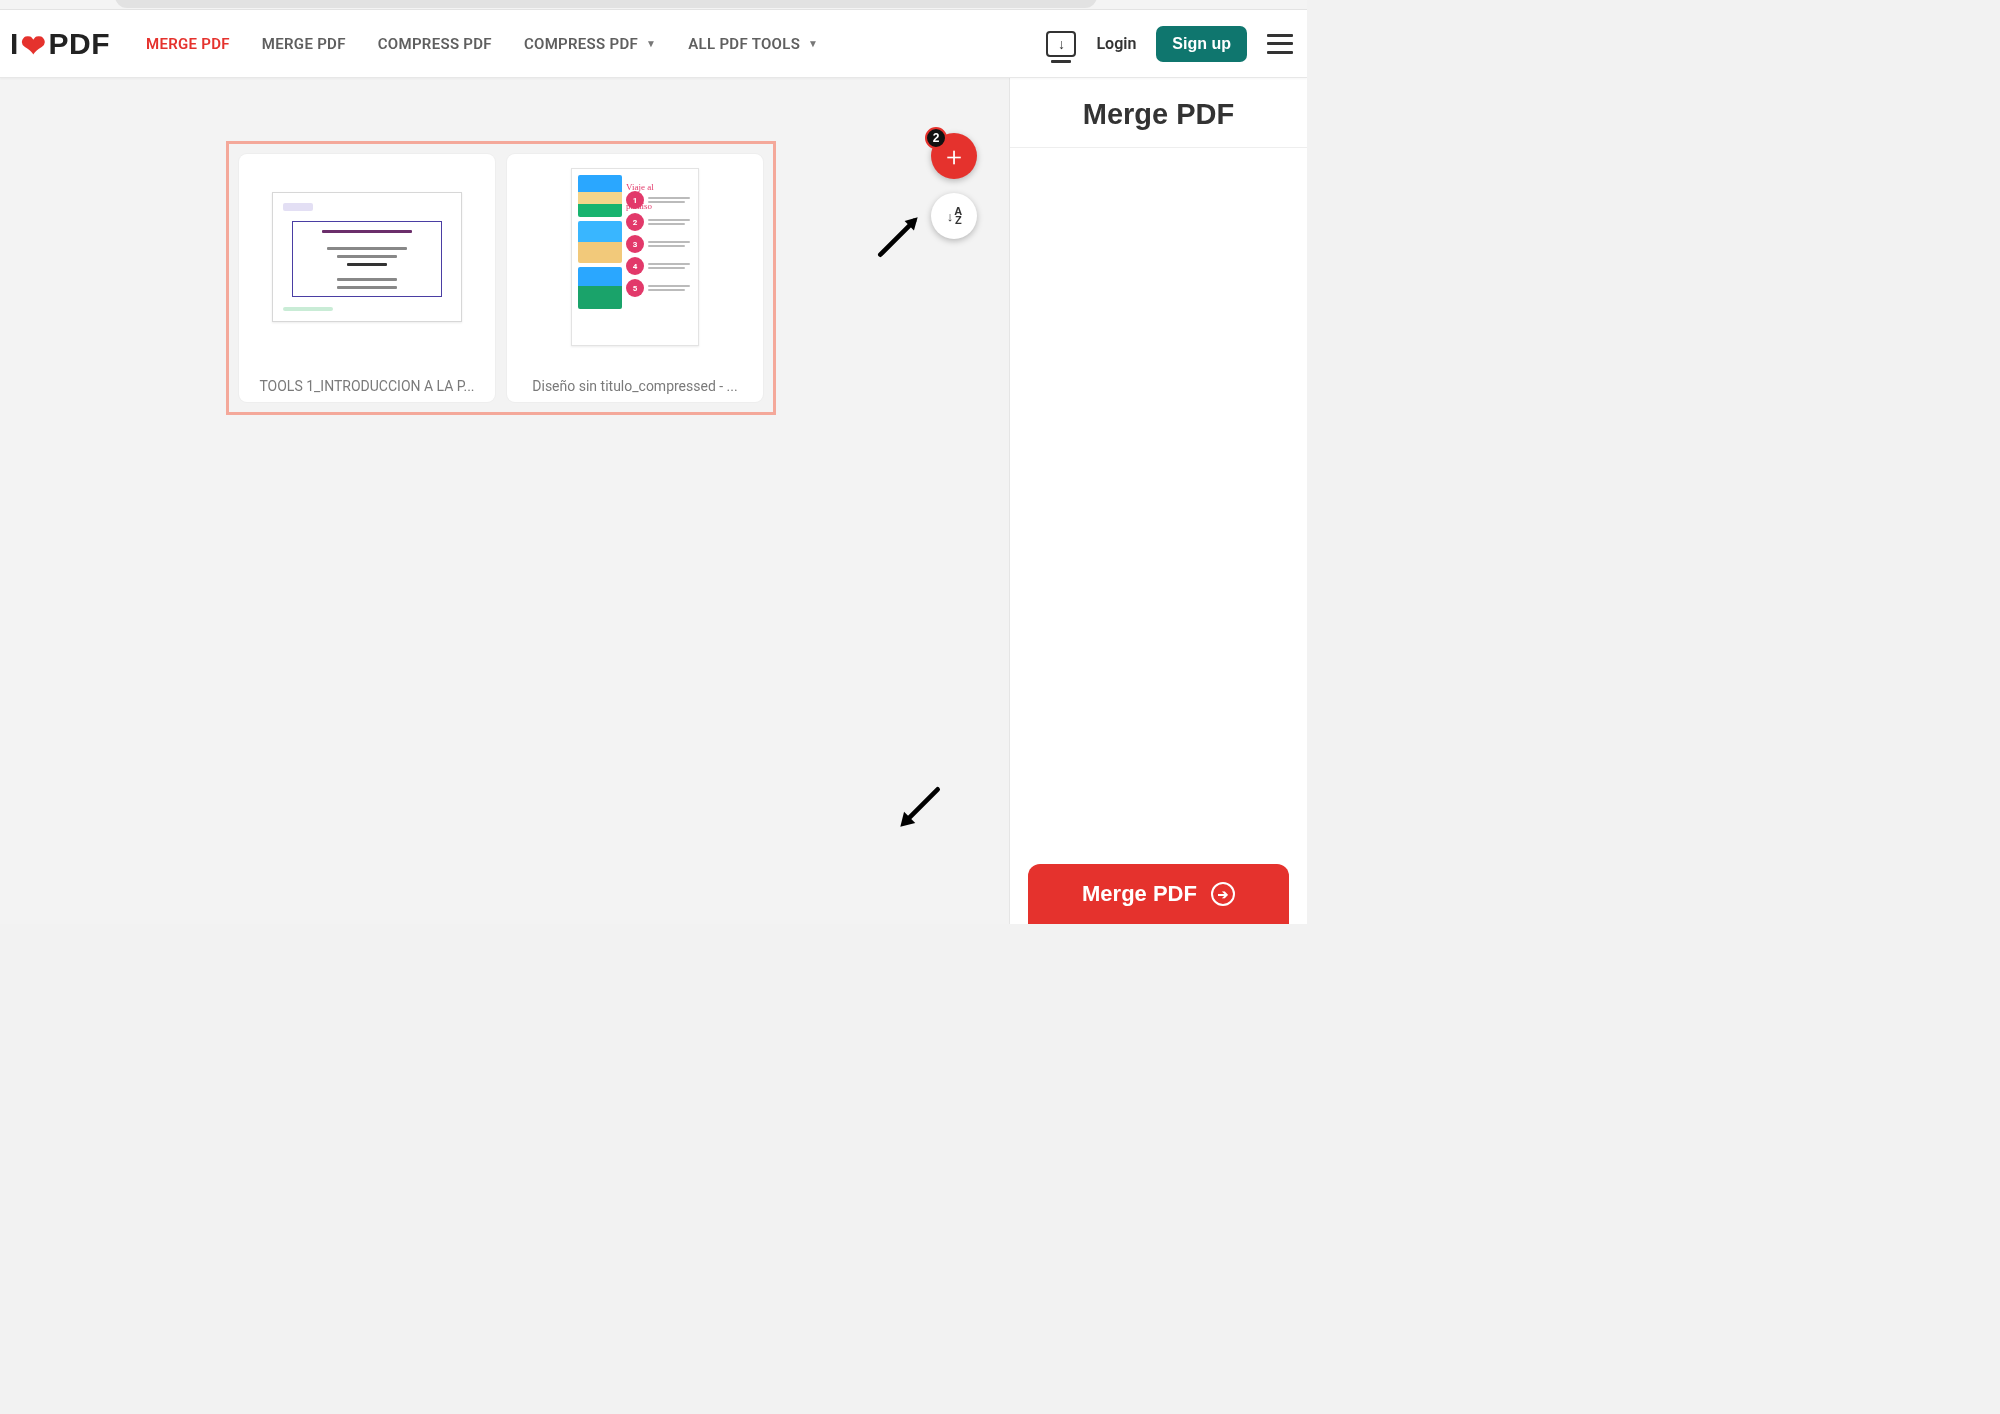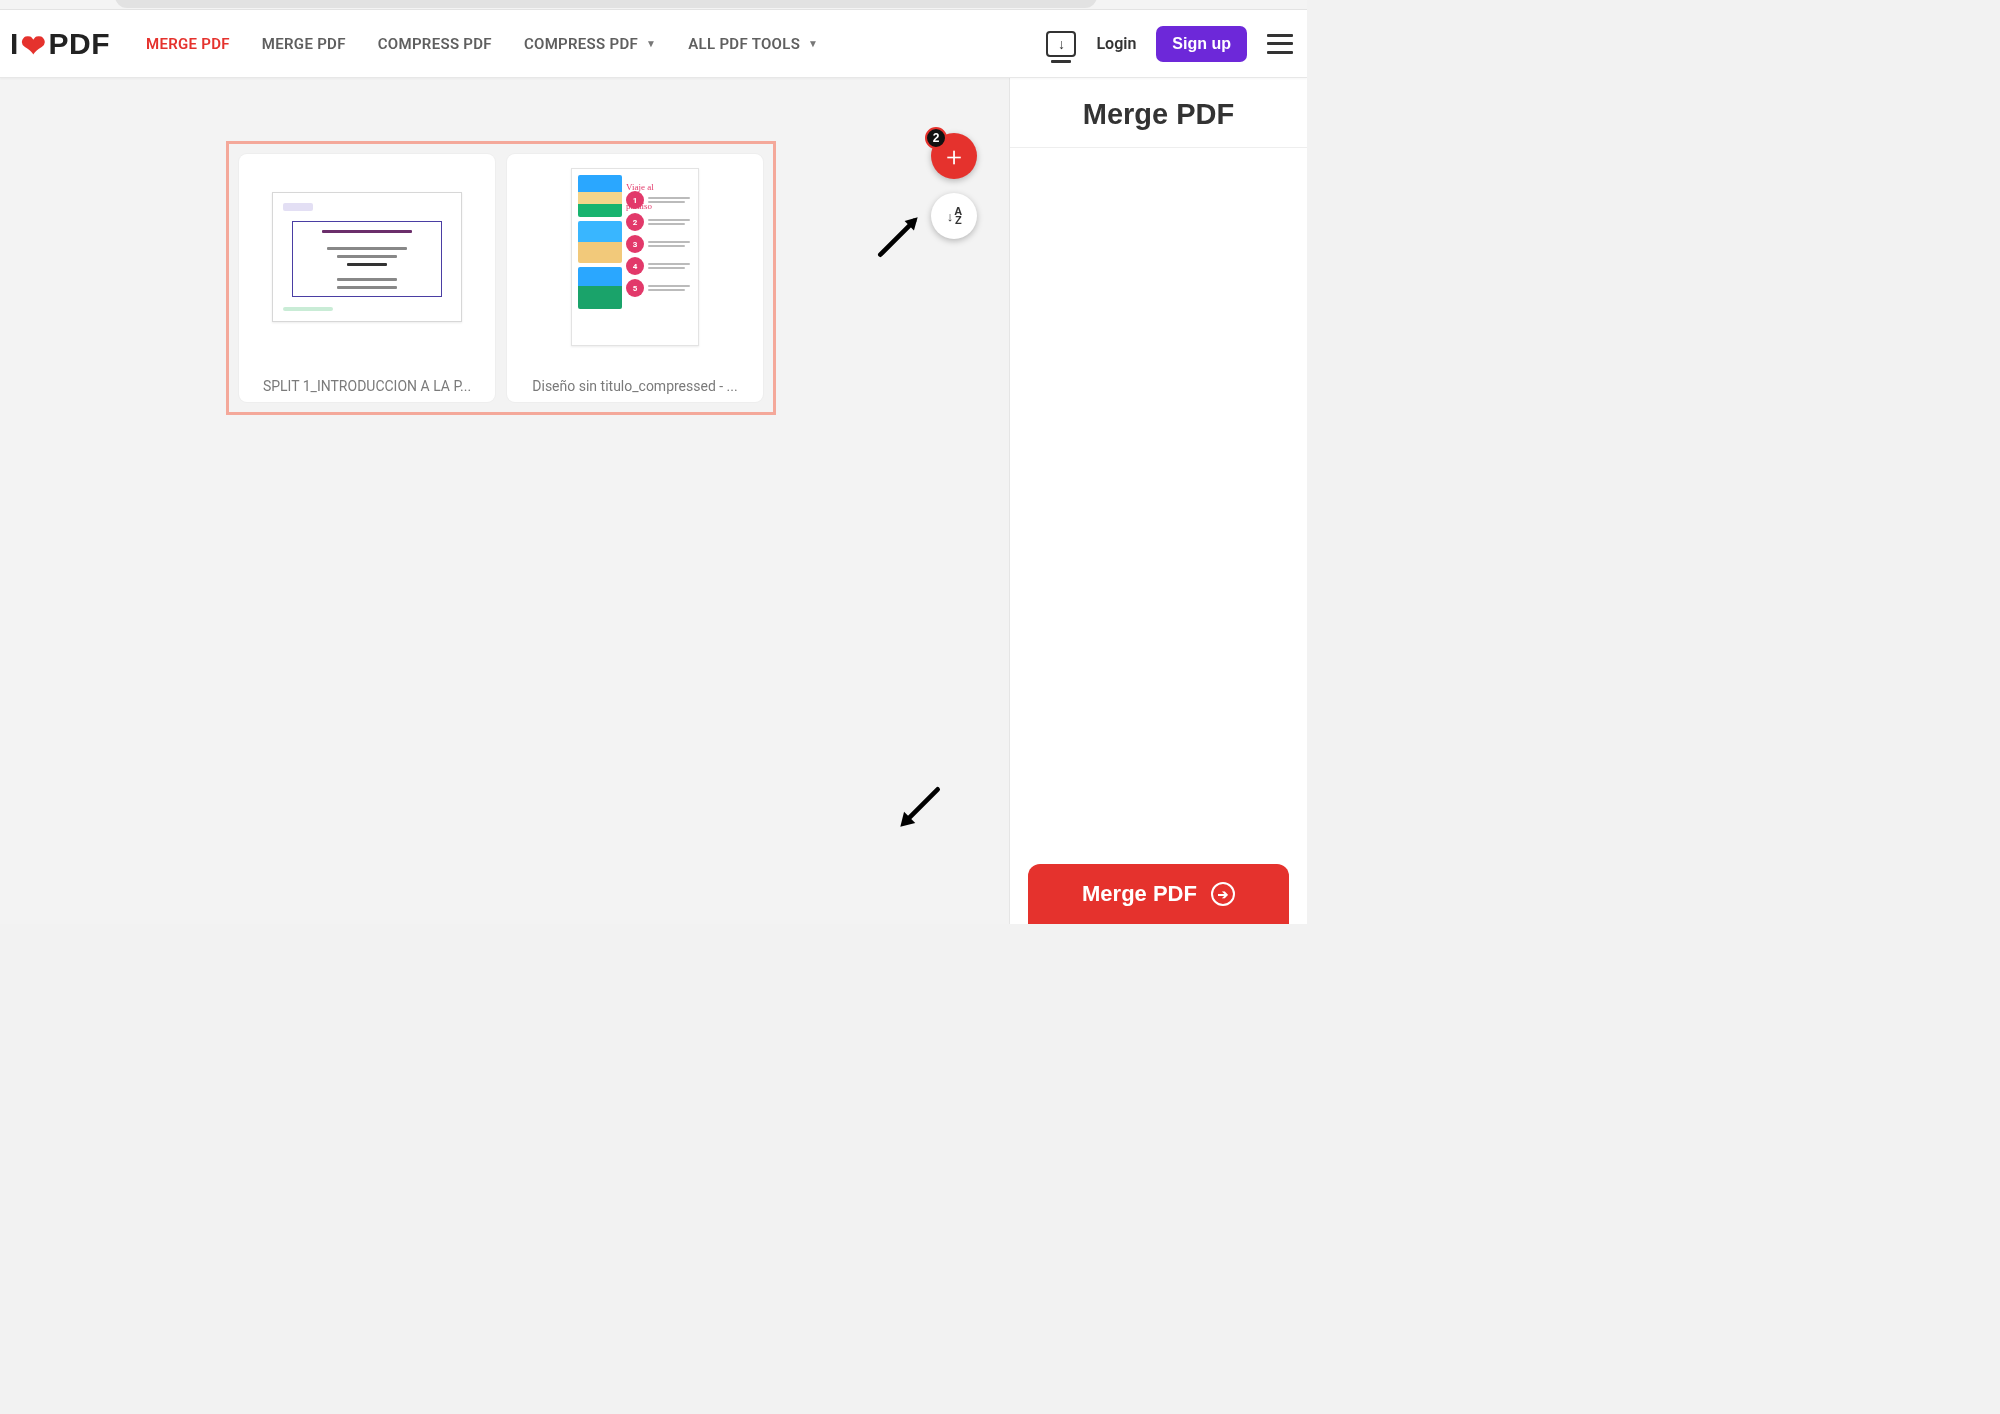--- a/index.html
+++ b/index.html
@@ -46,21 +46,21 @@
     .nav { display: flex; align-items: center; gap: 32px; }
     .nav a { text-decoration: none; color: #5f5f5f; font-weight: 600; font-size: 15px; letter-spacing: 0.3px; display: inline-flex; align-items: center; gap: 8px; }
     .nav a.active { color: #e5322d; }
     .nav .caret { font-size: 10px; color: #777; }
 
     .header-right { margin-left: auto; display: flex; align-items: center; gap: 20px; }
     .desktop-icon { width: 30px; height: 26px; border: 2.5px solid #333; border-radius: 4px; position: relative; display:flex; align-items:center; justify-content:center; }
     .desktop-icon::after { content:""; position:absolute; bottom:-8px; left:50%; transform:translateX(-50%); width:20px; height:3px; background:#333; border-radius:1px; }
     .desktop-icon .dl { font-size:14px; font-weight:900; color:#333; }
     .login-link { text-decoration:none; color:#333; font-weight:600; font-size:16px; }
-    .signup-btn { background:#6d28d9; color:#fff; font-weight:700; font-size:16px; padding:9px 16px; border-radius:7px; border:none; cursor:pointer; }
+    .signup-btn { background:#0f766e; color:#fff; font-weight:700; font-size:16px; padding:9px 16px; border-radius:7px; border:none; cursor:pointer; }
     .hamburger { width:26px; height:20px; display:flex; flex-direction:column; justify-content:space-between; cursor:pointer; }
     .hamburger span { height:3px; background:#333; border-radius:1px; }
 
     
     .main { display:flex; height: calc(924px - 78px); }
     .work-area { flex:1; position:relative; background:#f3f3f3; }
     .side-panel { width:298px; background:#fff; border-left:1px solid #e5e5e5; display:flex; flex-direction:column; }
 
     
     .selection {
@@ -179,21 +179,21 @@
               <div class="tline a"></div>
               <div class="tline b"></div>
               <div class="tline c"></div>
               <div style="height:2px"></div>
               <div class="tline b"></div>
               <div class="tline b"></div>
             </div>
             <div class="foot"></div>
           </div>
         </div>
-        <div class="thumb-label">SPLIT 1_INTRODUCCION A LA P...</div>
+        <div class="thumb-label">TOOLS 1_INTRODUCCION A LA P...</div>
       </div>
 
       <div class="thumb-card">
         <div class="thumb-preview">
           <div class="page-portrait">
             <div class="left">
               <div class="photo"></div>
               <div class="photo" style="background:linear-gradient(180deg,#39b6ff 0%, #39b6ff 50%, #f2c97a 50%, #f2c97a 100%);"></div>
               <div class="photo" style="background:linear-gradient(180deg,#2aa7ff 0%, #2aa7ff 45%, #1aa36a 45%);"></div>
             </div>

